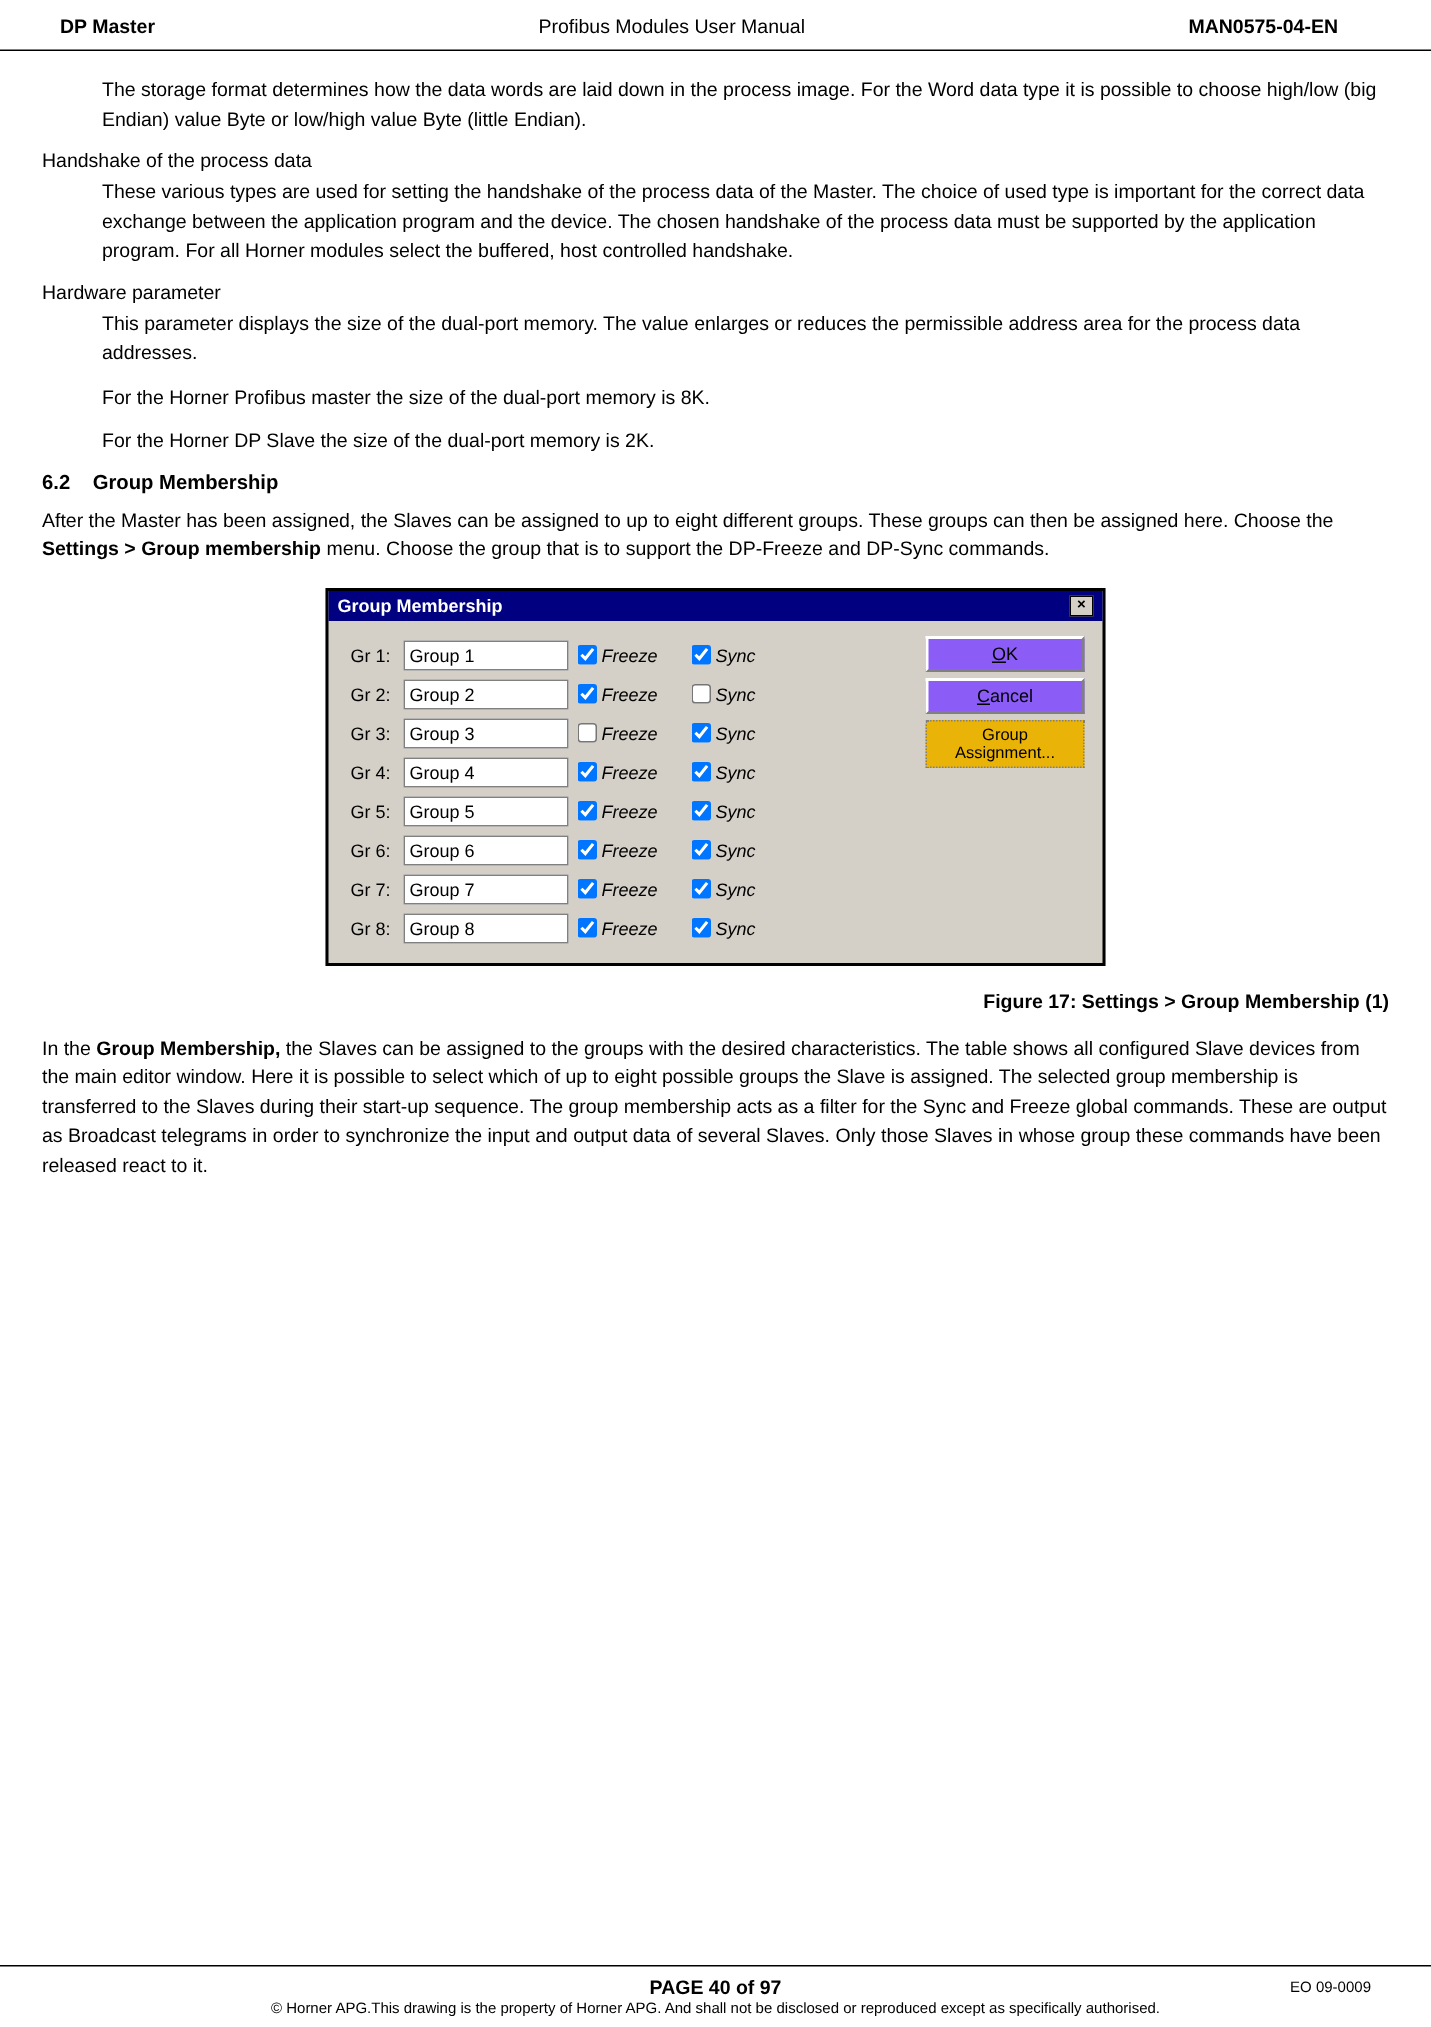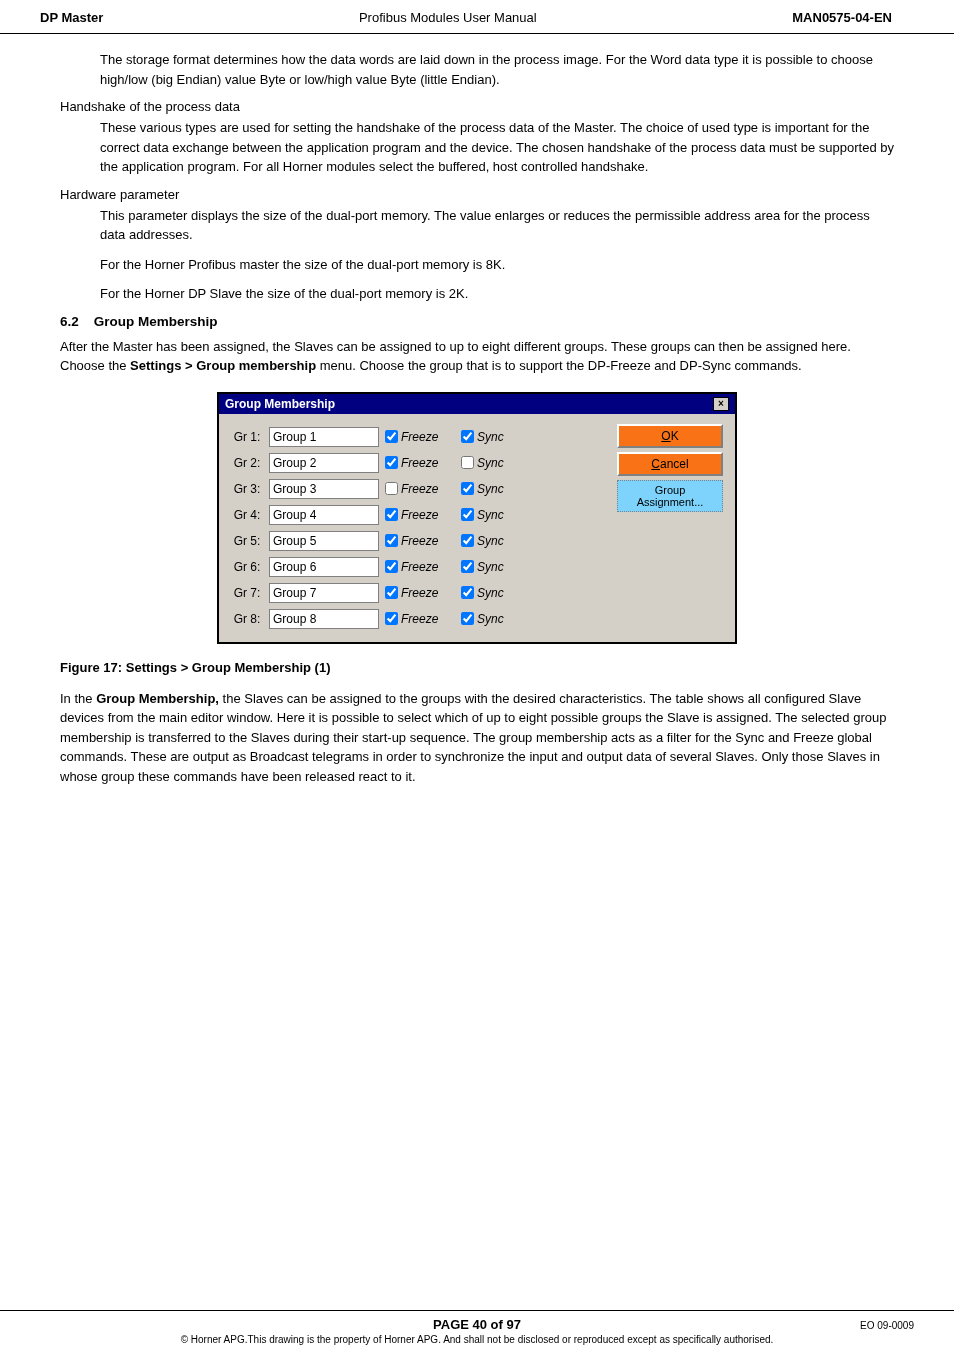--- a/index.html
+++ b/index.html
@@ -26,21 +26,21 @@
       padding: 10px 62px 8px 40px;
       border-bottom: 1px solid #000;
       margin-bottom: 16px;
     }
     .header-left { font-weight: bold; font-size: 13px; }
     .header-center { font-size: 13px; }
     .header-right { font-weight: bold; font-size: 13px; }
 
     
     .content {
-      padding: 0 60px;
+      padding: 0 28px;
     }
 
     
     .body-text {
       font-size: 13px;
       line-height: 1.5;
       margin-bottom: 10px;
     }
     .indent {
       margin-left: 40px;
@@ -137,41 +137,41 @@
     }
     .dialog-buttons {
       display: flex;
       flex-direction: column;
       gap: 4px;
       padding-left: 4px;
       width: 110px;
       flex-shrink: 0;
     }
     .dialog-btn {
-      background: #f97316;
+      background: #8b5cf6;
       border: 2px solid;
       border-color: #fff #808080 #808080 #fff;
       font-size: 12px;
       padding: 3px 8px;
       cursor: pointer;
       text-align: center;
       min-width: 90px;
     }
     .dialog-btn-group-assign {
       border: 1px dotted #808080;
-      background: #7dd3fc;
+      background: #eab308;
       font-size: 11px;
       padding: 3px 6px;
       cursor: pointer;
       text-align: center;
     }
 
     
     .figure-caption {
-      text-align: left;
+      text-align: right;
       font-weight: bold;
       font-size: 13px;
       margin: 8px 0 14px 0;
     }
 
     
     .page-footer {
       position: absolute;
       bottom: 0;
       left: 0;

